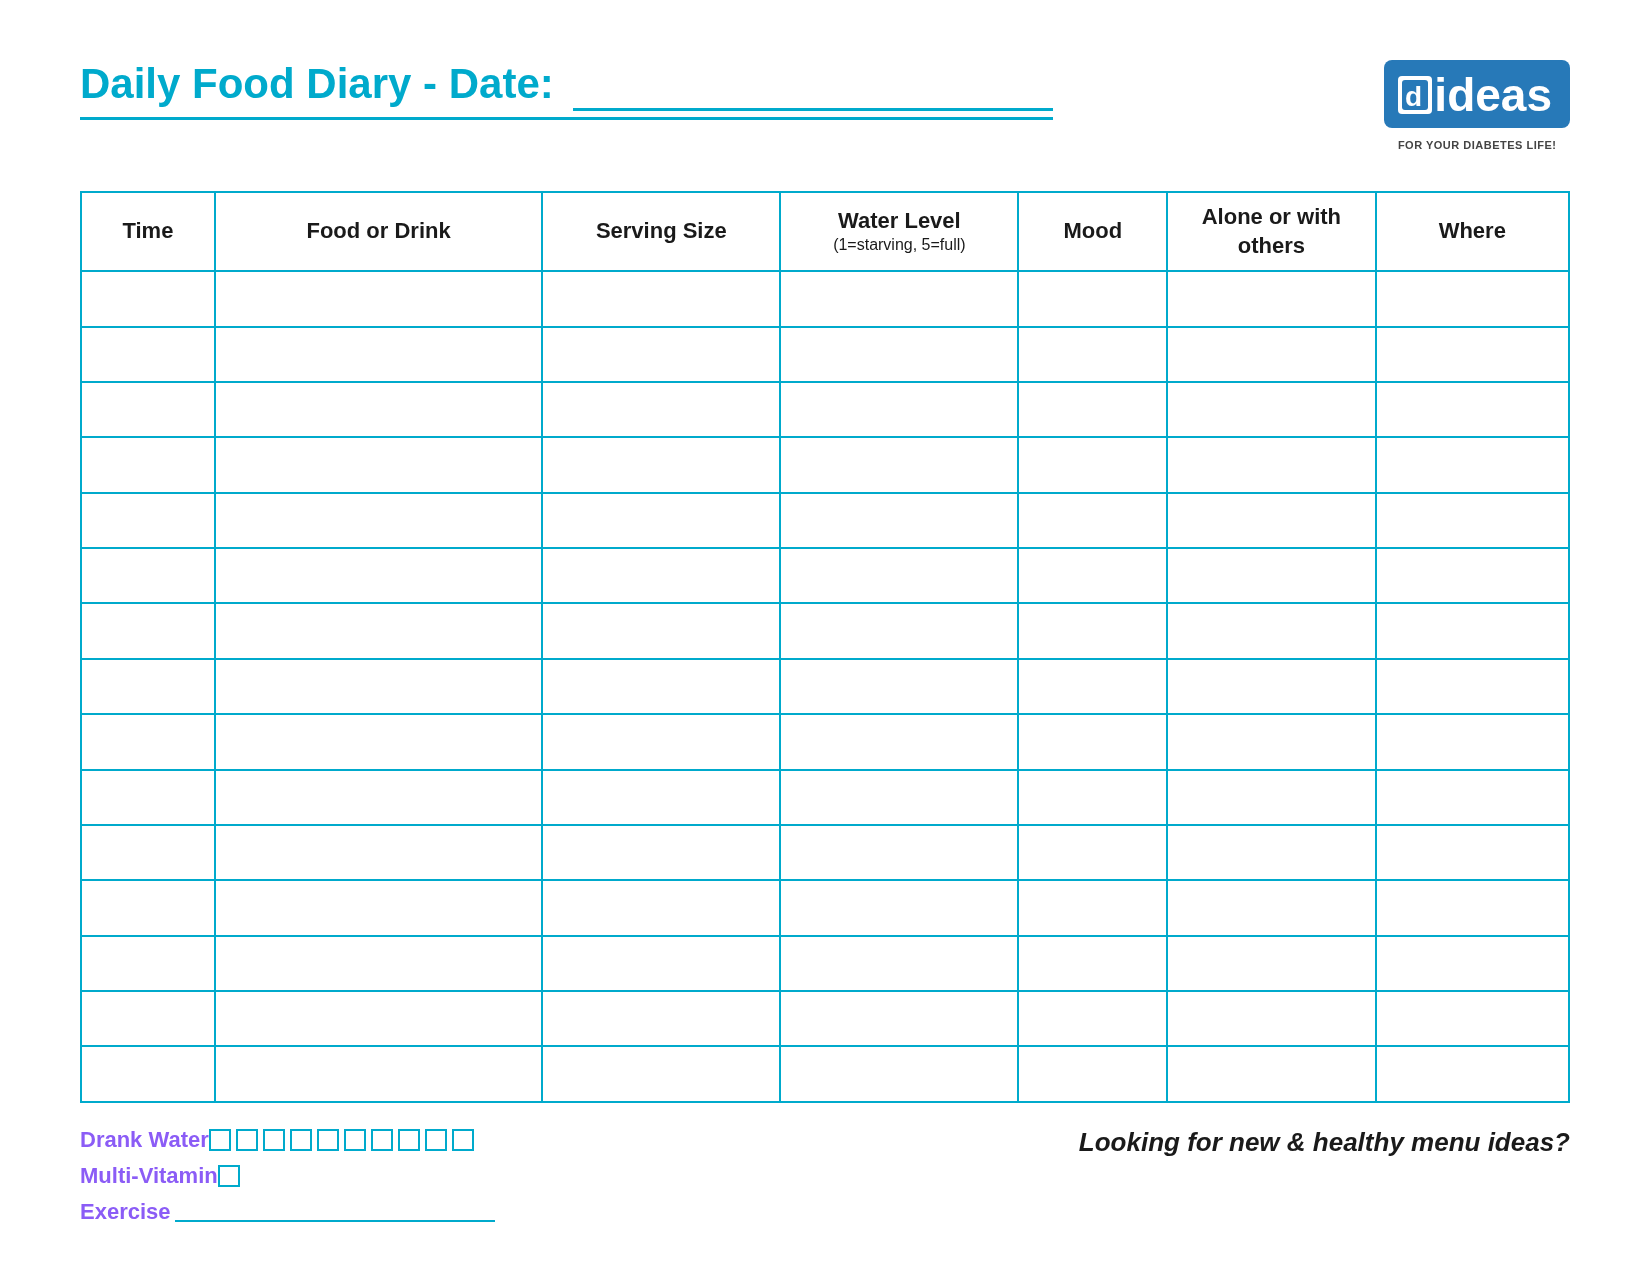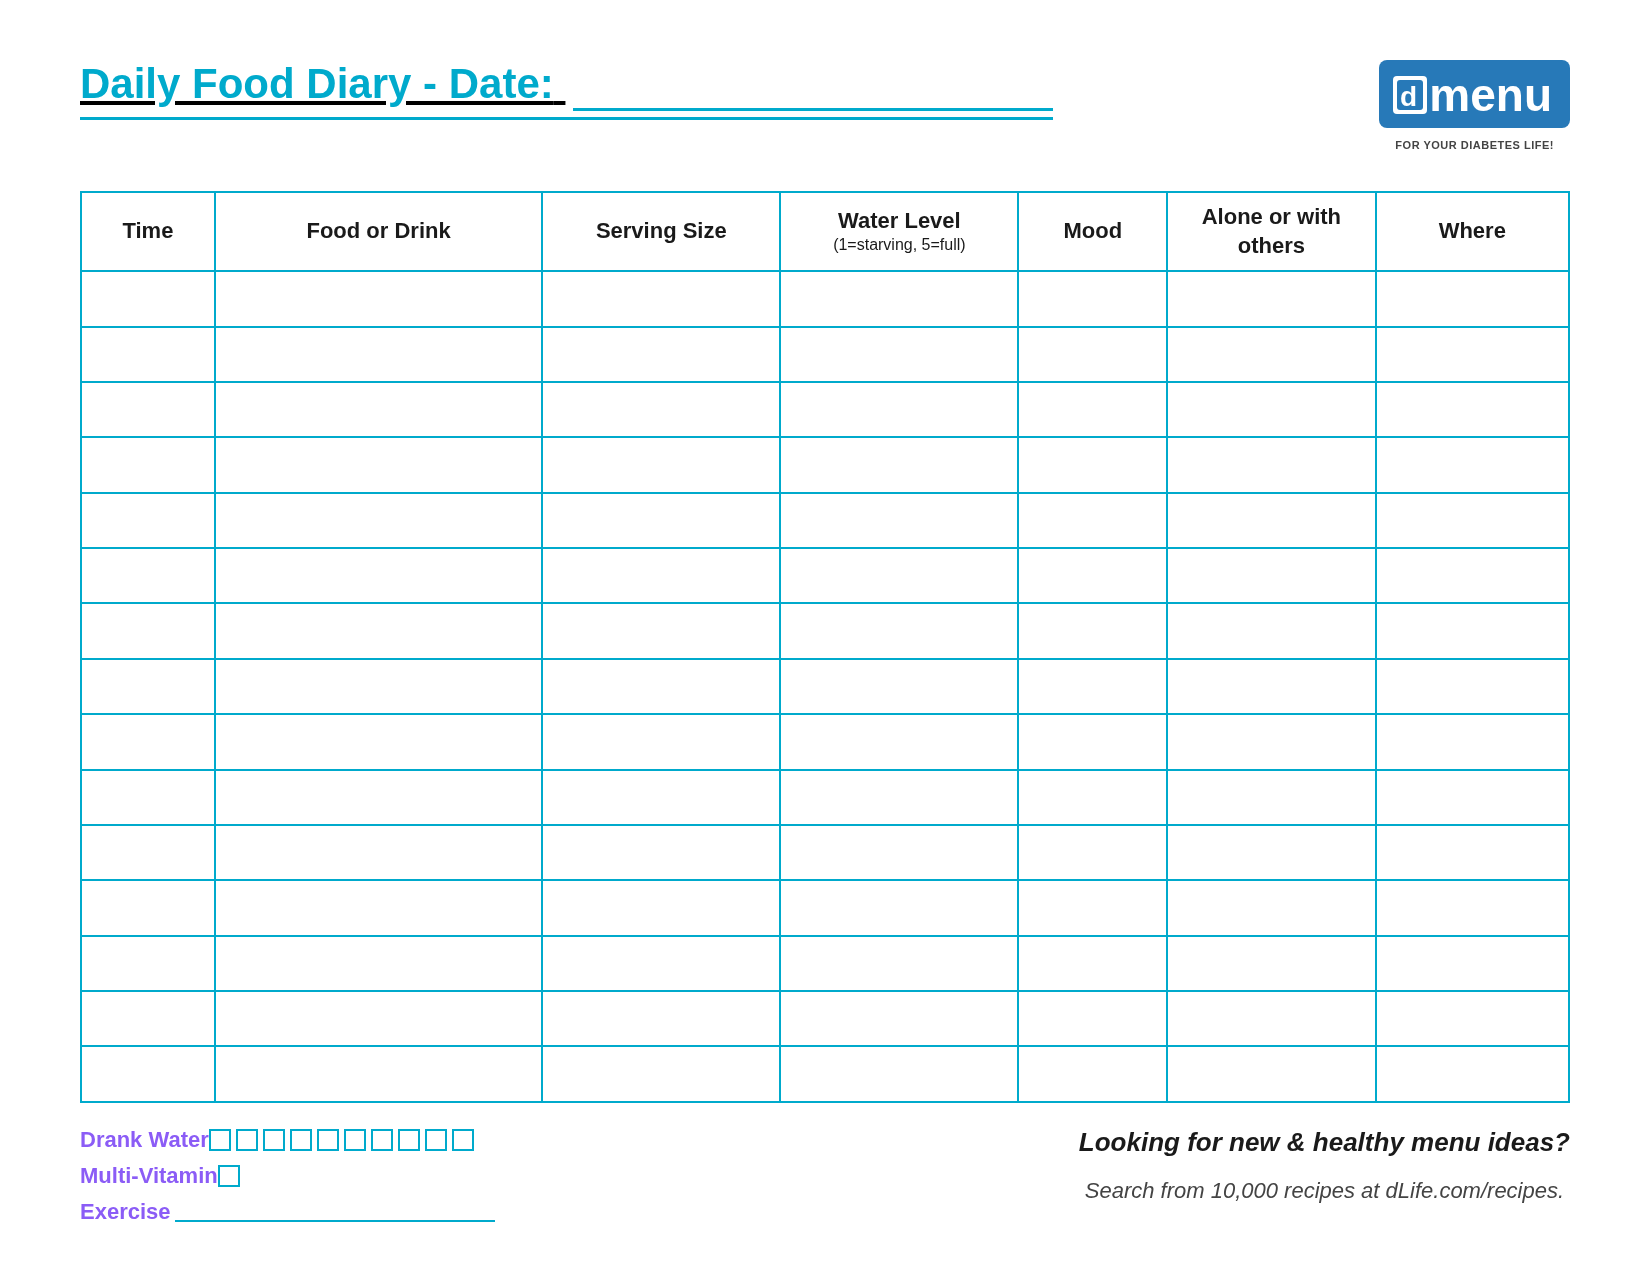--- a/index.html
+++ b/index.html
@@ -30,21 +30,20 @@
       display: flex;
       justify-content: space-between;
       align-items: flex-start;
       margin-bottom: 40px;
     }
 
     .title-section {
       display: flex;
       flex-direction: column;
       justify-content: center;
-      text-decoration: underline;
     }
 
     .main-title {
       font-size: 42px;
       font-weight: bold;
       color: #00aacc;
       border-bottom: 3px solid #00aacc;
       padding-bottom: 6px;
       white-space: nowrap;
     }
@@ -216,21 +215,21 @@
     </div>
 
     <div class="dlife-logo">
       <div class="dlife-logo-inner">
         <div class="logo-white-box">
           <svg width="30" height="34" viewBox="0 0 30 34">
             <rect x="2" y="2" width="26" height="30" rx="3" fill="#2779b8"></rect>
             <text x="5" y="28" font-size="28" font-weight="bold" fill="white" font-family="Arial">d</text>
           </svg>
         </div>
-        <span class="logo-text-life">menu</span>
+        <span class="logo-text-life">ideas</span>
       </div>
       <div class="dlife-tagline">FOR YOUR DIABETES LIFE!</div>
     </div>
   </div>
 
   <table class="diary-table">
     <thead>
       <tr>
         <th class="col-time">
           <span>Time</span>
@@ -421,17 +420,16 @@
 
       <div class="footer-row">
         <span>Exercise</span>
         <span class="exercise-line">&nbsp;</span>
       </div>
 
     </div>
 
     <div class="footer-right">
       <div class="promo-title">Looking for new &amp; healthy menu ideas?</div>
-      <div class="promo-sub">Search from 10,000 recipes at dLife.com/recipes.</div>
     </div>
   </div>
 
 </div>
 
 </body></html>

